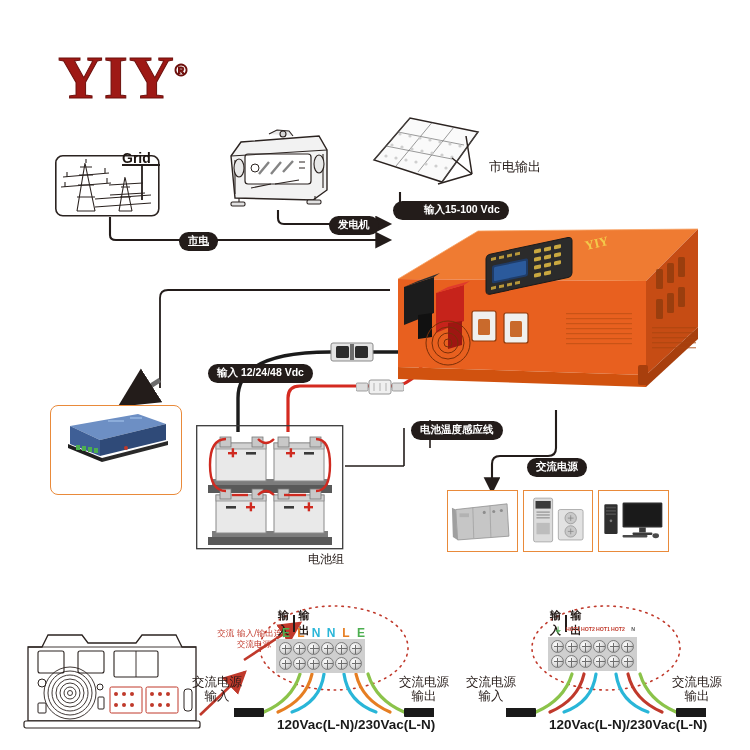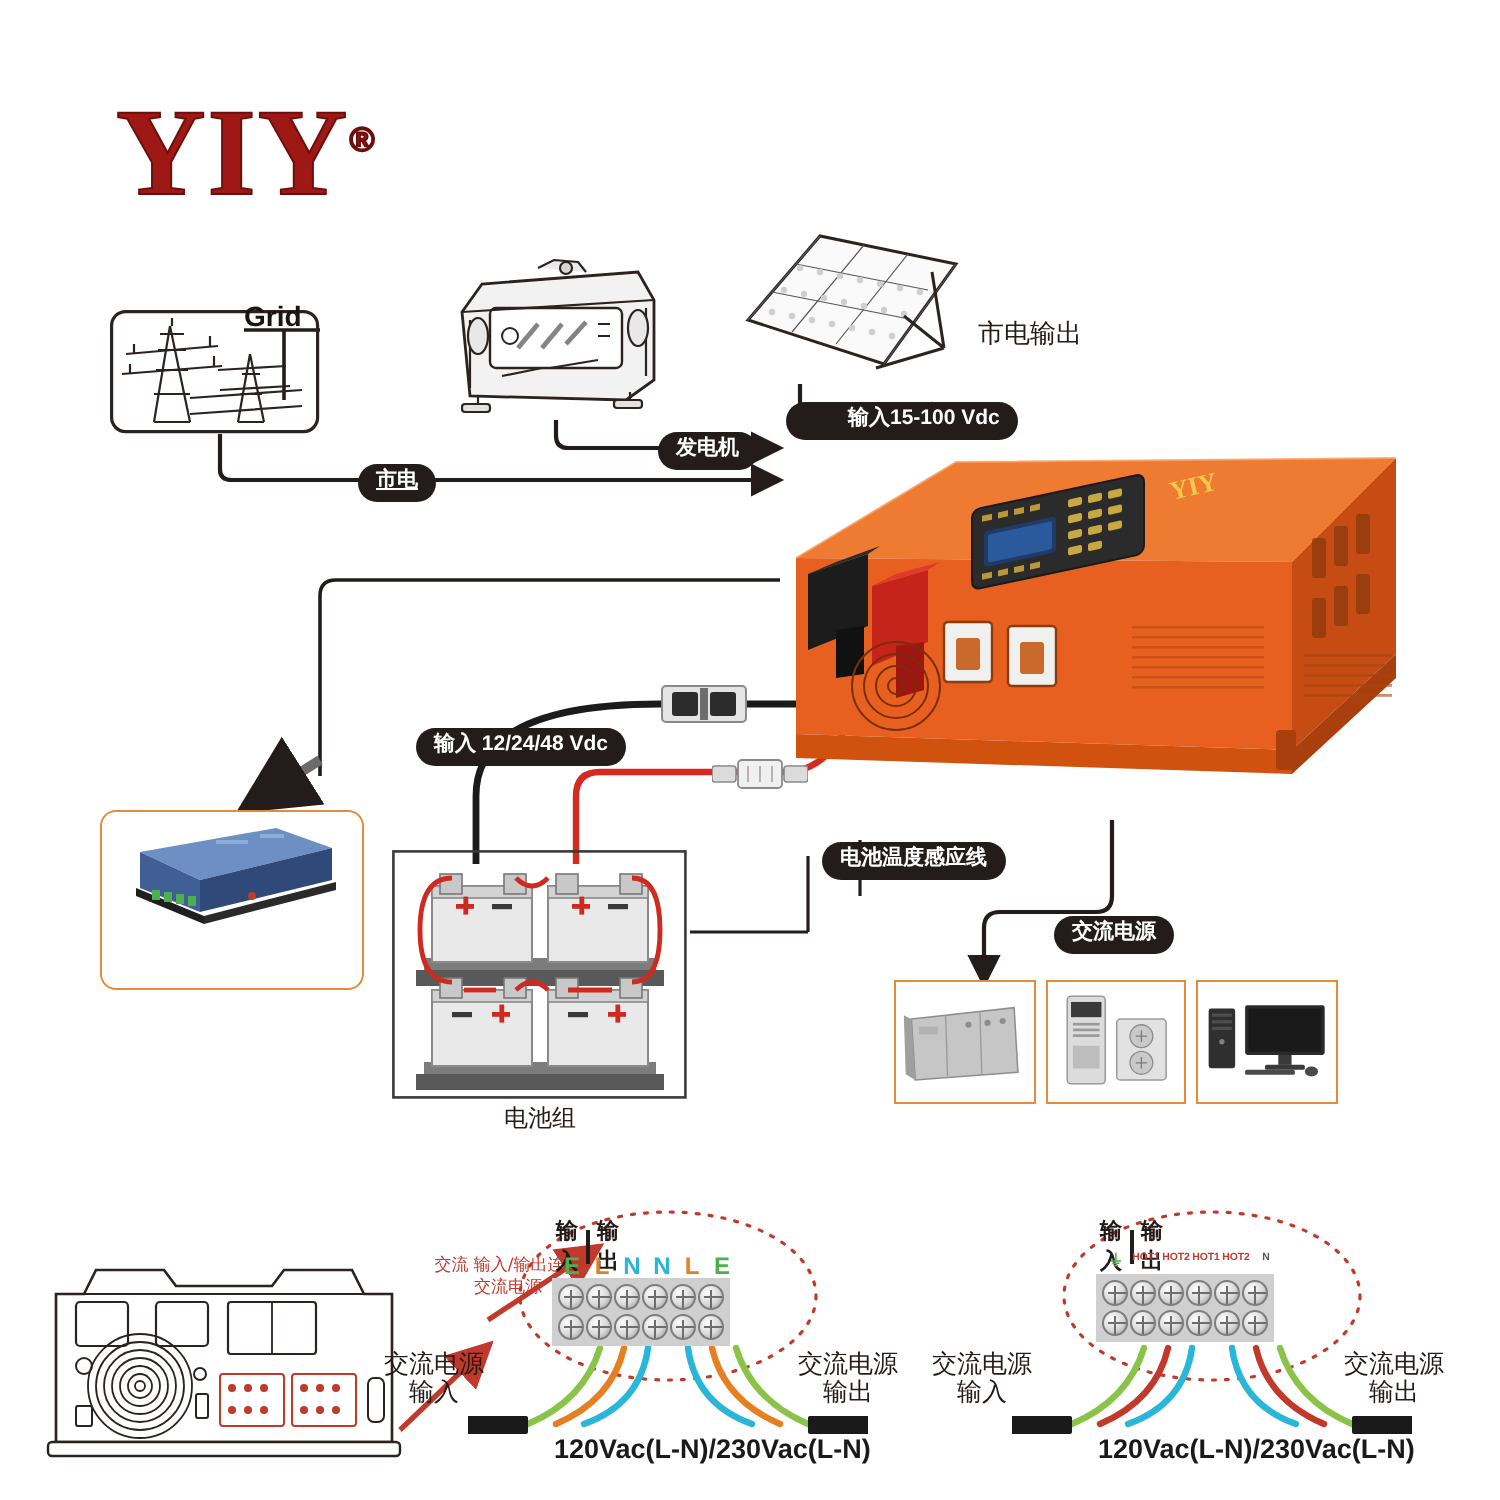--- a/index.html
+++ b/index.html
@@ -66,21 +66,21 @@
   
   #mppt {
     left: 50px; top: 405px; width: 132px; height: 90px;
     border: 1.6px solid #e98a3a; border-radius: 8px; background: #fff;
   }
   #mppt .cap { text-align: center; font-size: 11.5px; padding-top: 5px;
                font-family: "DejaVu Sans", sans-serif; color: #241a17; }
 
   
   #batt { left: 196px; top: 425px; width: 148px; height: 125px; }
-  #battcap { left: 196px; top: 551px; width: 148px; text-align: center; }
+  #battcap { left: 196px; top: 551px; width: 148px; text-align: right; }
 
   
   #loads { left: 447px; top: 490px; width: 222px; height: 62px; display: flex; gap: 5px; }
   .loadbox { flex: 1; border: 1.4px solid #e98a3a; background: #fff; padding: 2px; }
 
   
   #bottom { left: 0; top: 595px; width: 750px; height: 155px; }
   .termblock { position: absolute; }
   .term-io {
     font-family: "DejaVu Sans", sans-serif; font-size: 11px;

